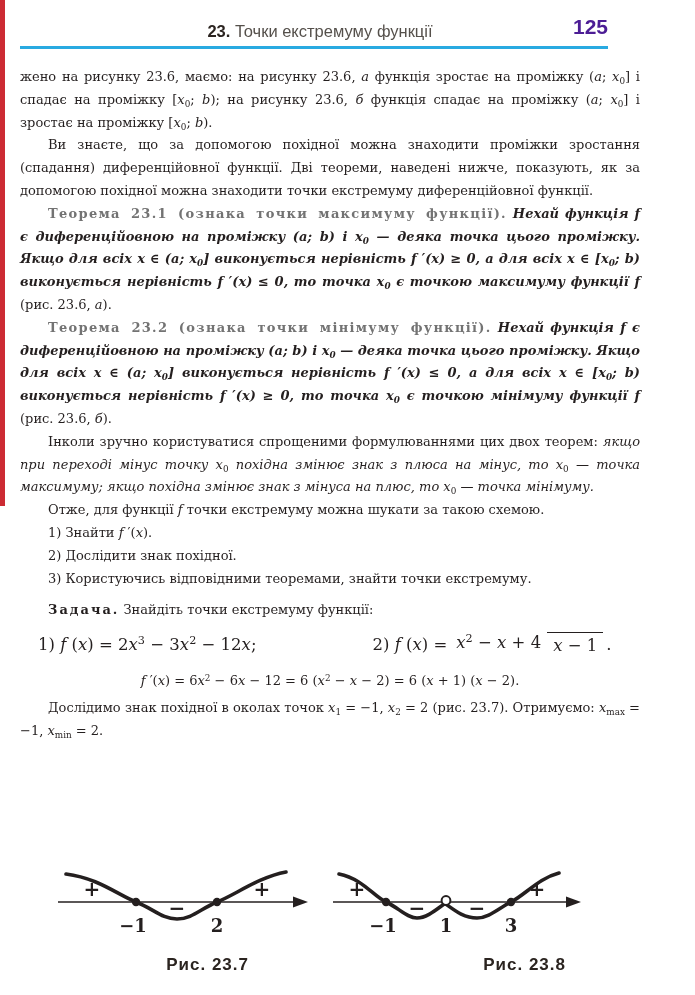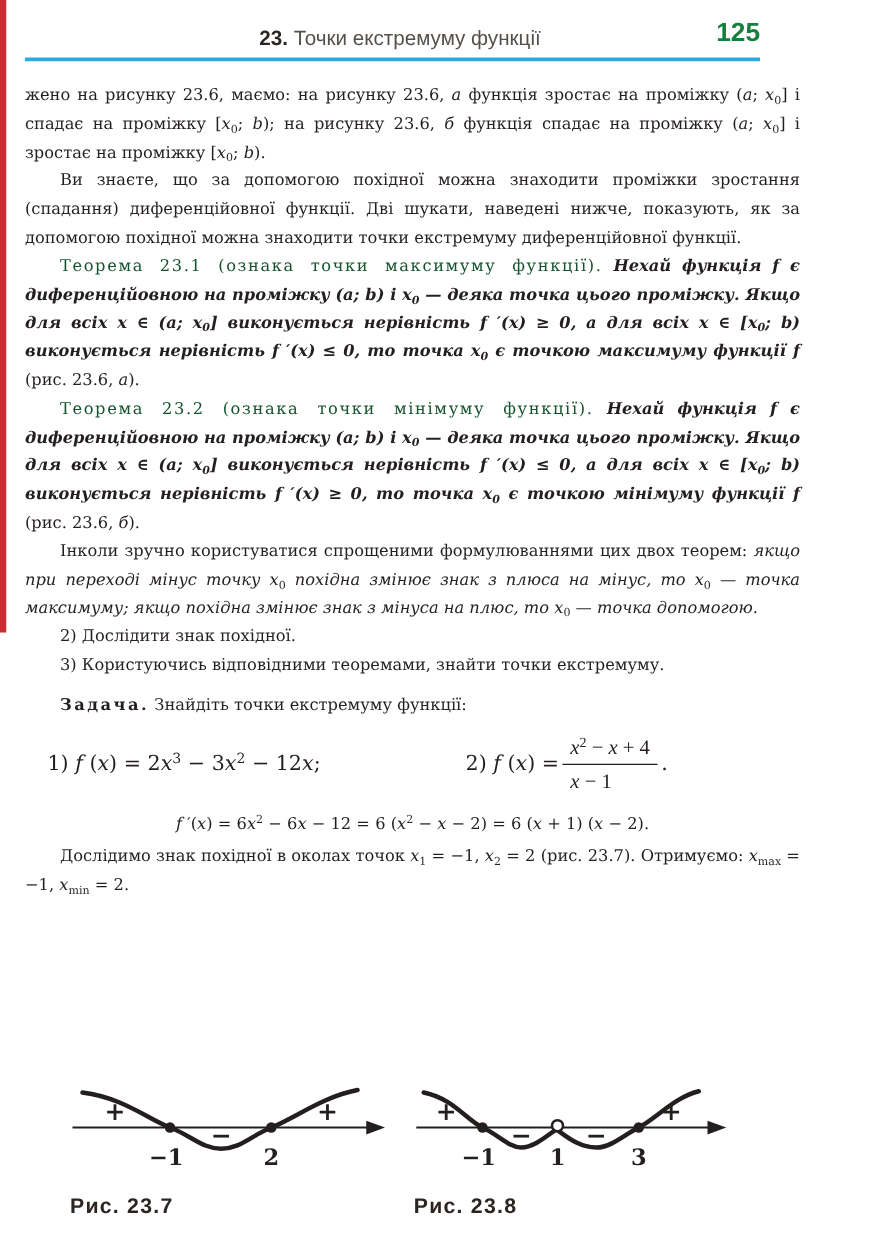--- a/index.html
+++ b/index.html
@@ -4,49 +4,49 @@
 <style>
   html,body{margin:0;padding:0;background:#ffffff;}
   .page{position:relative;width:695px;height:995px;background:#ffffff;overflow:hidden;
         font-family:"DejaVu Serif", serif;color:#241f1f;}
   .edge-bar{position:absolute;left:0;top:0;width:5px;height:506px;background:#cc2b33;}
   
   .hdr-title{position:absolute;top:22px;left:0;width:640px;text-align:center;
              font-family:"Liberation Sans", sans-serif;font-size:16.5px;color:#55504b;}
   .hdr-title .num{font-weight:bold;color:#2b2420;}
   .pg-num{position:absolute;top:15px;left:540px;width:68px;text-align:right;
-          font-family:"Liberation Sans", sans-serif;font-weight:bold;font-size:21px;color:#15803d;}
+          font-family:"Liberation Sans", sans-serif;font-weight:bold;font-size:21px;color:#4c1d95;}
   .hdr-rule{position:absolute;left:20px;top:46px;width:588px;height:3px;background:#29aae1;}
   
   .main{position:absolute;top:66px;left:20px;width:620px;}
   .main p{margin:0;font-size:13px;line-height:22.8px;text-align:justify;}
   .ind{text-indent:28px;}
   .sb{font-size:68%;vertical-align:-0.35em;line-height:0;}
   .sp{font-size:68%;vertical-align:0.5em;line-height:0;}
   .theorem{margin:9px 0;}
-  .th-head{color:#14532d;font-weight:normal;letter-spacing:1.3px;word-spacing:3px;}
+  .th-head{color:#737373;font-weight:bold;letter-spacing:1.3px;word-spacing:3px;}
   .th-body{font-weight:bold;font-style:italic;}
   .th-ref{font-weight:normal;font-style:normal;}
   .task-p{margin-top:9px !important;}
   .task-label{font-weight:bold;letter-spacing:2px;}
   .sol-label{font-style:italic;letter-spacing:2.5px;}
   .formula-row{display:flex;align-items:center;margin:10px 0 0;font-size:16.5px;line-height:22px;}
   .f1{margin-left:18px;}
   .f2{margin-left:116px;display:flex;align-items:center;}
-  .frac{display:inline-flex;flex-direction:column;text-align:left;margin:0 3px;font-family:Liberation Serif, serif;}
+  .frac{display:inline-flex;flex-direction:row;text-align:right;margin:0 3px;}
   .frac .num{padding:0 6px 2px;}
   .frac .den{border-top:1.6px solid #241f1f;padding:2px 6px 0;}
   .deriv{text-align:center !important;margin:13px 0 4px !important;}
   
   .figs{position:absolute;top:862px;left:20px;width:640px;display:flex;}
   .fig{display:flex;flex-direction:column;}
   .fig-1{margin-left:36px;}
   .fig-2{margin-left:20px;}
   .fig svg{width:255px;height:80px;display:block;}
-  .fig-cap{margin-top:13px;text-align:left;font-family:"Liberation Sans", sans-serif;
+  .fig-cap{margin-top:13px;text-align:right;font-family:"Liberation Sans", sans-serif;
            font-weight:bold;font-size:17px;letter-spacing:1px;color:#2b2420;}
   .fig-1 .fig-cap{padding-right:62px;}
   .fig-2 .fig-cap{padding-right:20px;}
   .sign-t{font-family:"DejaVu Serif", serif;font-weight:bold;font-size:20px;fill:#241f1f;}
   .zero-t{font-family:"DejaVu Serif", serif;font-weight:bold;font-size:18px;fill:#241f1f;}
 </style>
 </head>
 <body>
 
 <div class="page">
@@ -54,32 +54,34 @@
 
   <div class="hdr-title">
     <span class="num">23.</span>
     <span>Точки екстремуму функції</span>
   </div>
   <div class="pg-num">125</div>
   <div class="hdr-rule"></div>
 
   <div class="main">
     <p>жено на рисунку 23.6, маємо: на рисунку 23.6, <i>а</i> функція зростає на проміжку (<i>a</i>; <i>x</i><span class="sb">0</span>] і спадає на проміжку [<i>x</i><span class="sb">0</span>; <i>b</i>); на рисунку 23.6, <i>б</i> функція спадає на проміжку (<i>a</i>; <i>x</i><span class="sb">0</span>] і зростає на проміжку [<i>x</i><span class="sb">0</span>; <i>b</i>).</p>
-    <p class="ind">Ви знаєте, що за допомогою похідної можна знаходити проміжки зростання (спадання) диференційовної функції. Дві шукати, наведені нижче, показують, як за допомогою похідної можна знаходити точки екстремуму диференційовної функції.</p>
+    <p class="ind">Ви знаєте, що за допомогою похідної можна знаходити проміжки зростання (спадання) диференційовної функції. Дві теореми, наведені нижче, показують, як за допомогою похідної можна знаходити точки екстремуму диференційовної функції.</p>
 
     <p class="ind theorem">
       <span class="th-head">Теорема 23.1 (ознака точки максимуму функції).</span><span class="th-body"> Нехай функція f є диференційовною на проміжку (a; b) і x<span class="sb">0</span> — деяка точка цього проміжку. Якщо для всіх x ∈ (a; x<span class="sb">0</span>] виконується нерівність f ′(x) ≥ 0, а для всіх x ∈ [x<span class="sb">0</span>; b) виконується нерівність f ′(x) ≤ 0, то точка x<span class="sb">0</span> є точкою максимуму функції f</span><span class="th-ref"> (рис. 23.6, <i>а</i>).</span>
     </p>
 
     <p class="ind theorem">
       <span class="th-head">Теорема 23.2 (ознака точки мінімуму функції).</span><span class="th-body"> Нехай функція f є диференційовною на проміжку (a; b) і x<span class="sb">0</span> — деяка точка цього проміжку. Якщо для всіх x ∈ (a; x<span class="sb">0</span>] виконується нерівність f ′(x) ≤ 0, а для всіх x ∈ [x<span class="sb">0</span>; b) виконується нерівність f ′(x) ≥ 0, то точка x<span class="sb">0</span> є точкою мінімуму функції f</span><span class="th-ref"> (рис. 23.6, <i>б</i>).</span>
     </p>
 
-    <p class="ind">Інколи зручно користуватися спрощеними формулюваннями цих двох теорем: <i>якщо при переході мінус точку x</i><span class="sb">0</span> <i>похідна змінює знак з плюса на мінус, то x</i><span class="sb">0</span> <i>— точка максимуму; якщо похідна змінює знак з мінуса на плюс, то x</i><span class="sb">0</span> <i>— точка допомогою.</i></p>
+    <p class="ind">Інколи зручно користуватися спрощеними формулюваннями цих двох теорем: <i>якщо при переході мінус точку x</i><span class="sb">0</span> <i>похідна змінює знак з плюса на мінус, то x</i><span class="sb">0</span> <i>— точка максимуму; якщо похідна змінює знак з мінуса на плюс, то x</i><span class="sb">0</span> <i>— точка мінімуму.</i></p>
+    <p class="ind">Отже, для функції <i>f</i> точки екстремуму можна шукати за такою схемою.</p>
 
+    <p class="ind">1) Знайти  <i>f</i> ′(<i>x</i>).</p>
     <p class="ind">2) Дослідити знак похідної.</p>
     <p class="ind">3) Користуючись відповідними теоремами, знайти точки екстремуму.</p>
 
     <p class="ind task-p">
       <span class="task-label">Задача.</span><span> Знайдіть точки екстремуму функції:</span>
     </p>
 
     <div class="formula-row">
       <span class="f1">1) <i>f</i> (<i>x</i>) = 2<i>x</i><span class="sp">3</span> − 3<i>x</i><span class="sp">2</span> − 12<i>x</i>;</span>
       <span class="f2">

